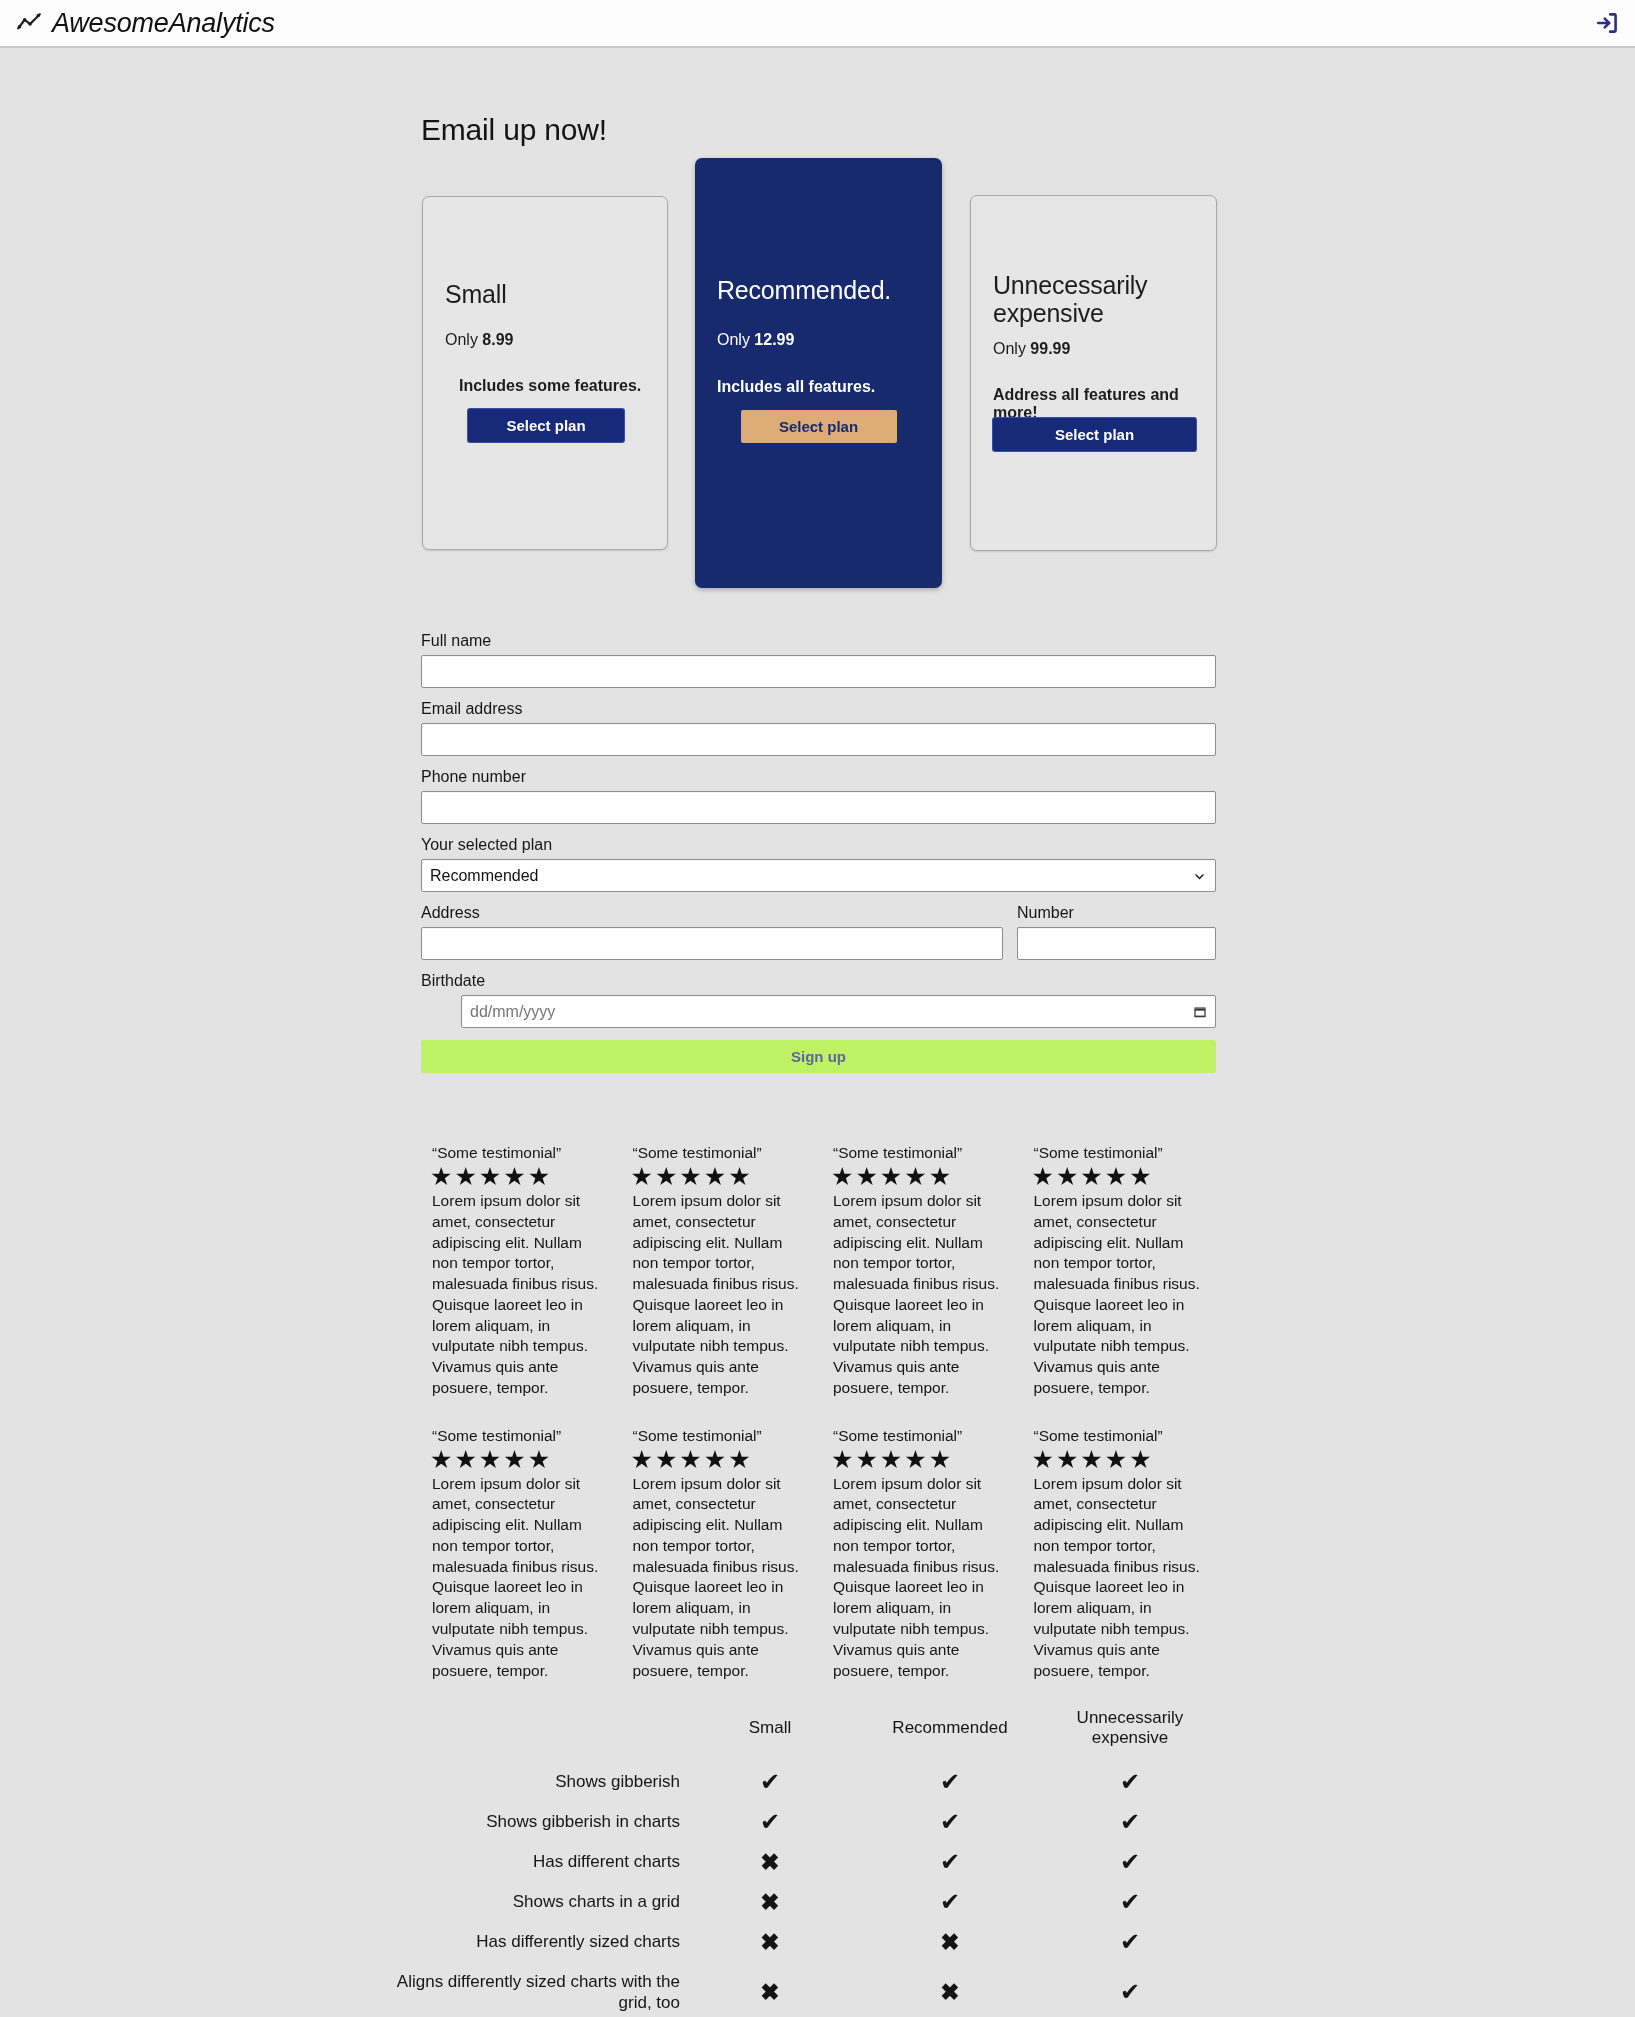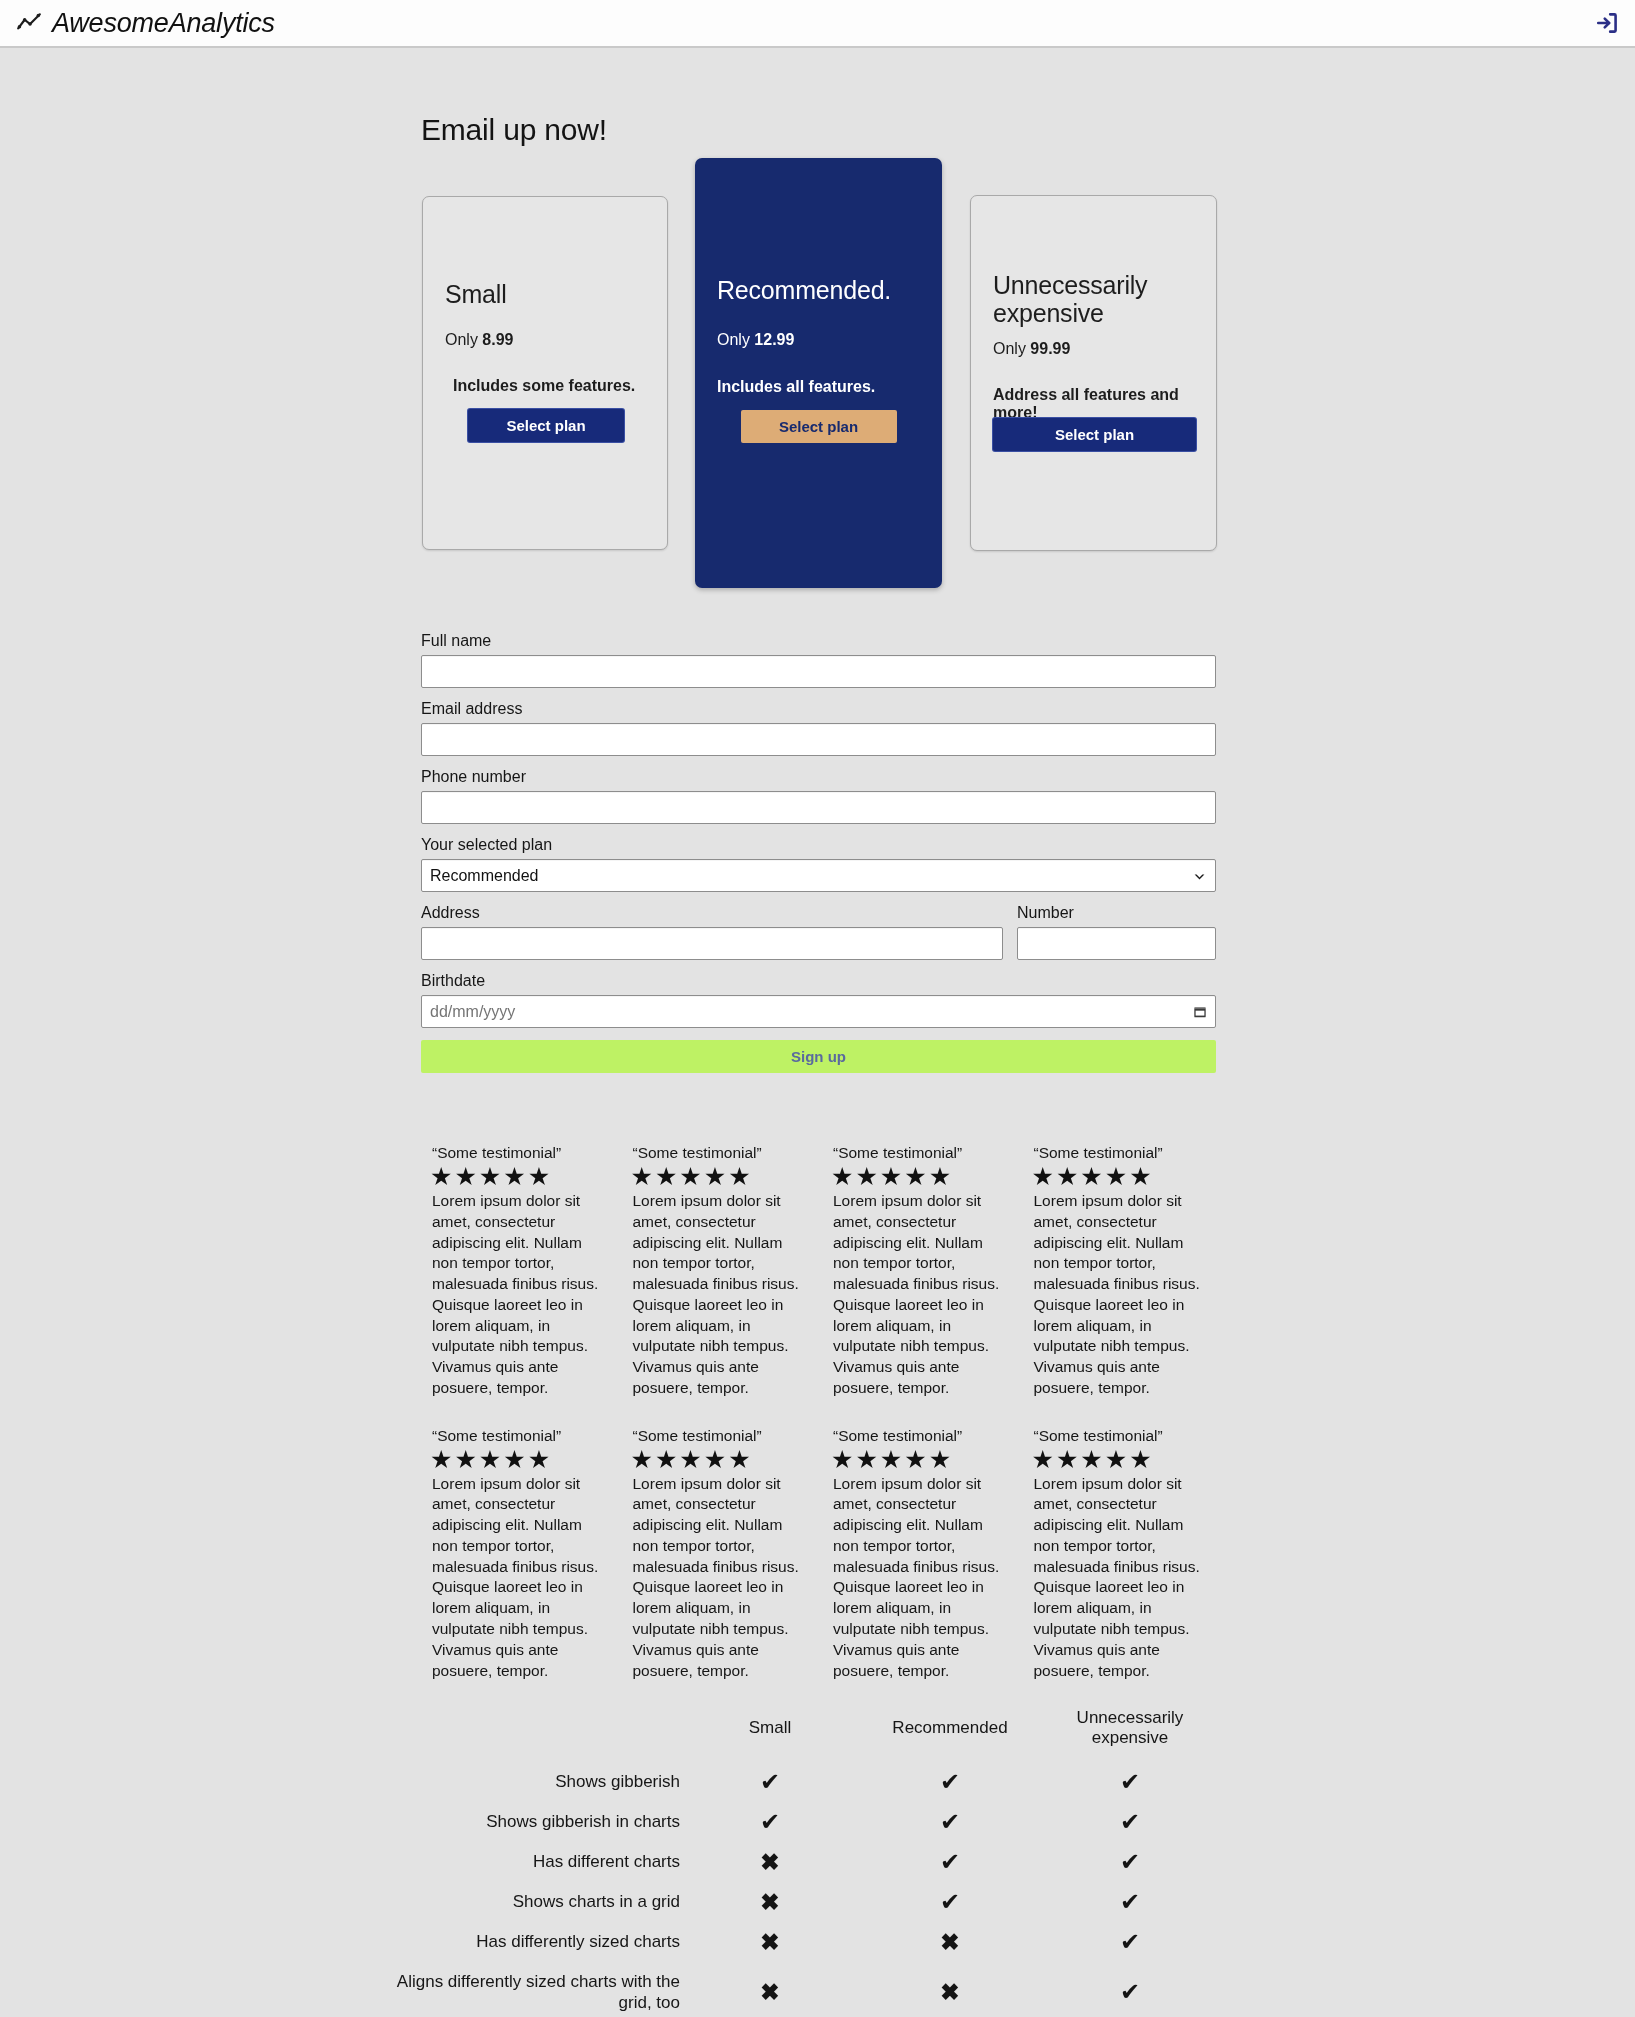--- a/index.html
+++ b/index.html
@@ -53,21 +53,21 @@
   }
   .card-exp{ left:970px; top:147px; width:247px; height:356px; }
 
   .card-title{ font-size:25px; font-weight:400; letter-spacing:-0.2px; line-height:1.12; }
   .card-price{ font-size:16px; font-weight:400; }
   .card-price b{ font-weight:700; }
   .card-feat{ font-size:16px; font-weight:700; }
 
   .card-small .card-title{ position:absolute; left:22px; top:83px; }
   .card-small .card-price{ position:absolute; left:22px; top:134px; }
-  .card-small .card-feat { position:absolute; left:30px; top:180px; }
+  .card-small .card-feat { position:absolute; left:36px; top:180px; }
   .card-small .btn-row   { position:absolute; left:22px; top:212px; width:202px; }
 
   .card-reco .card-title{ position:absolute; left:22px; top:118px; }
   .card-reco .card-price{ position:absolute; left:22px; top:173px; }
   .card-reco .card-feat { position:absolute; left:22px; top:220px; }
   .card-reco .btn-row   { position:absolute; left:22px; top:252px; width:203px; }
 
   .card-exp .card-title{ position:absolute; left:22px; top:75px; width:210px; }
   .card-exp .card-price{ position:absolute; left:22px; top:144px; }
   .card-exp .card-feat { position:absolute; left:22px; top:190px; }
@@ -100,21 +100,21 @@
   }
   select.ctrl{ appearance:none; -webkit-appearance:none; padding-right:28px; }
   .select-wrap{ position:relative; }
   .select-caret{
     position:absolute; right:10px; top:50%; transform:translateY(-50%);
     pointer-events:none; width:13px; height:13px;
   }
   .row2{ display:flex; gap:14px; }
   .row2 .col-a{ flex:0 0 582px; }
   .row2 .col-b{ flex:1; }
-  .date-wrap{ position:relative; }
+  .date-wrap{ position:relative;margin-left:40px; }
   .date-ph{ color:#111; }
   .cal-icon{
     position:absolute; right:9px; top:50%; transform:translateY(-50%);
     width:14px; height:14px; pointer-events:none;
   }
   .signup-btn{
     display:block; width:100%; height:33px;
     background:#bef264; border:none; border-radius:2px;
     color:#5a6a9e; font-weight:700; font-size:15px;
     font-family:"Liberation Sans", sans-serif;

